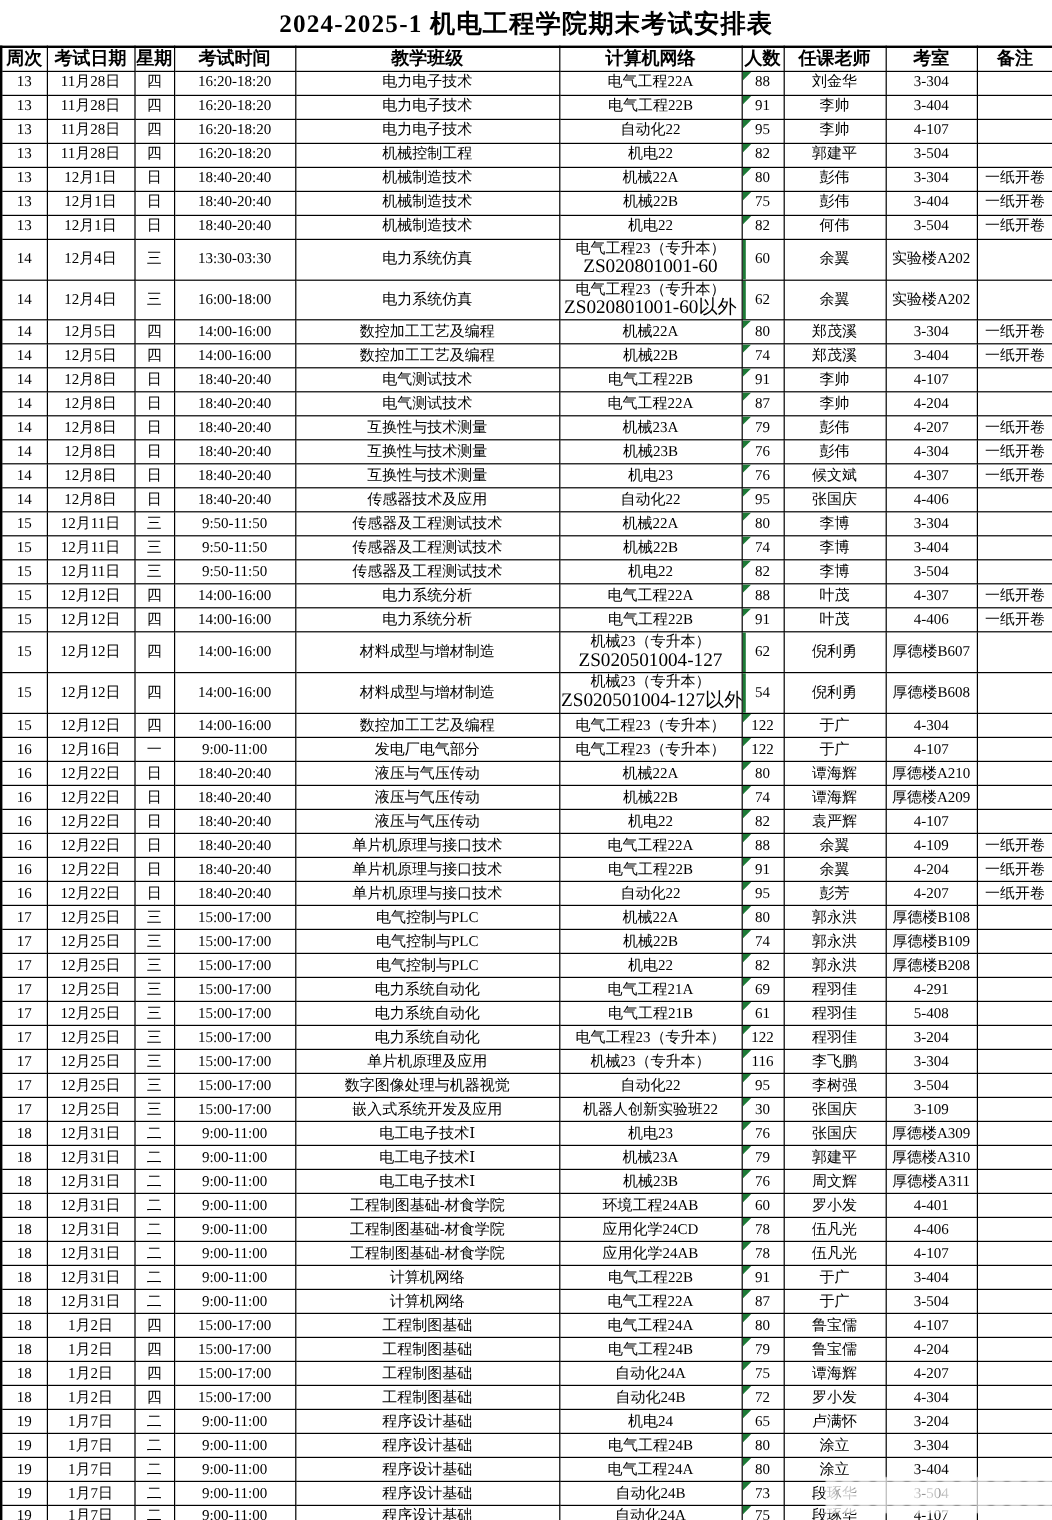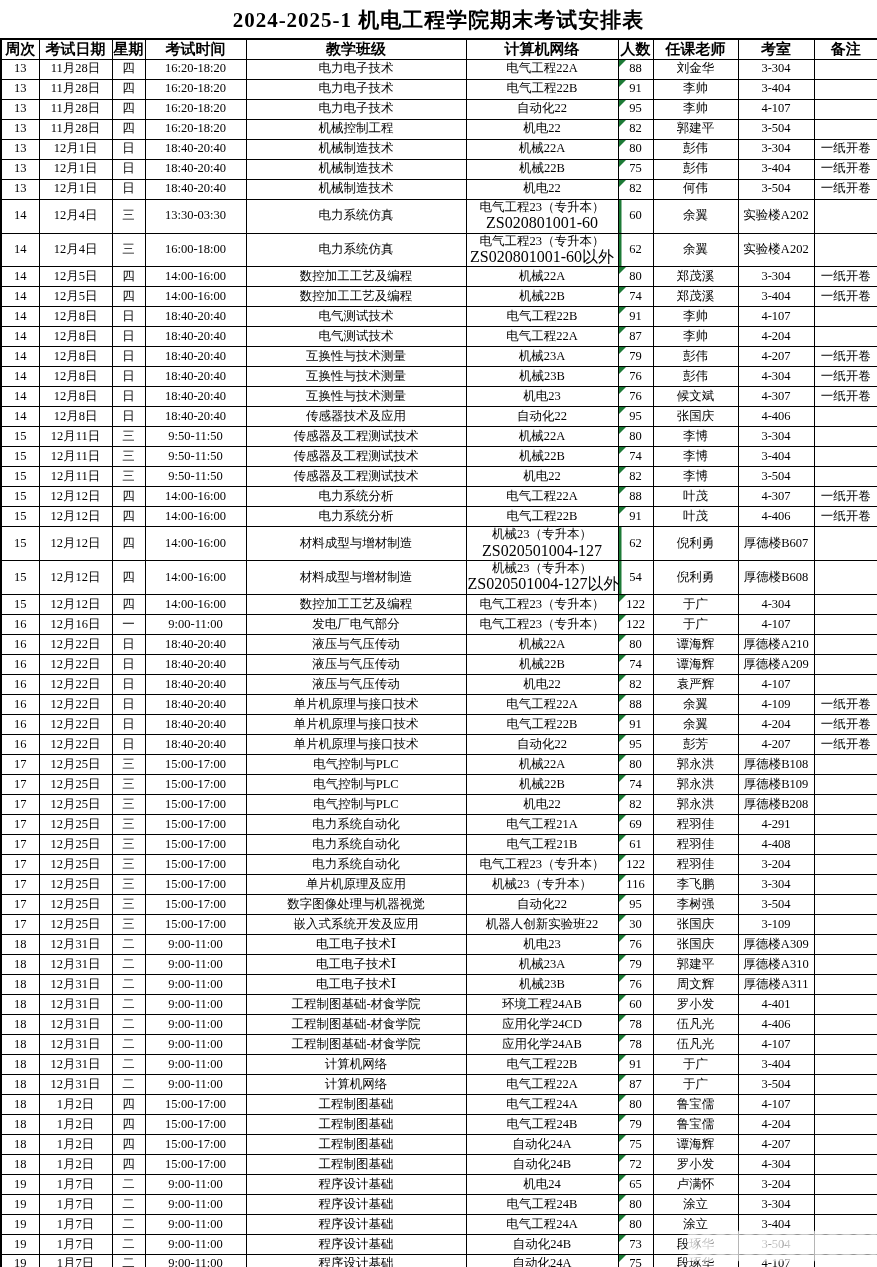--- a/index.html
+++ b/index.html
@@ -525,21 +525,21 @@
         </tr>
         <tr class="r">
           <td>17</td>
           <td>12月25日</td>
           <td>三</td>
           <td>15:00-17:00</td>
           <td>电力系统自动化</td>
           <td>电气工程21B</td>
           <td class="c-count">61<span class="tri"></span></td>
           <td>程羽佳</td>
-          <td>4-408</td>
+          <td>5-408</td>
           <td></td>
         </tr>
         <tr class="r">
           <td>17</td>
           <td>12月25日</td>
           <td>三</td>
           <td>15:00-17:00</td>
           <td>电力系统自动化</td>
           <td>电气工程23（专升本）</td>
           <td class="c-count">122<span class="tri"></span></td>

